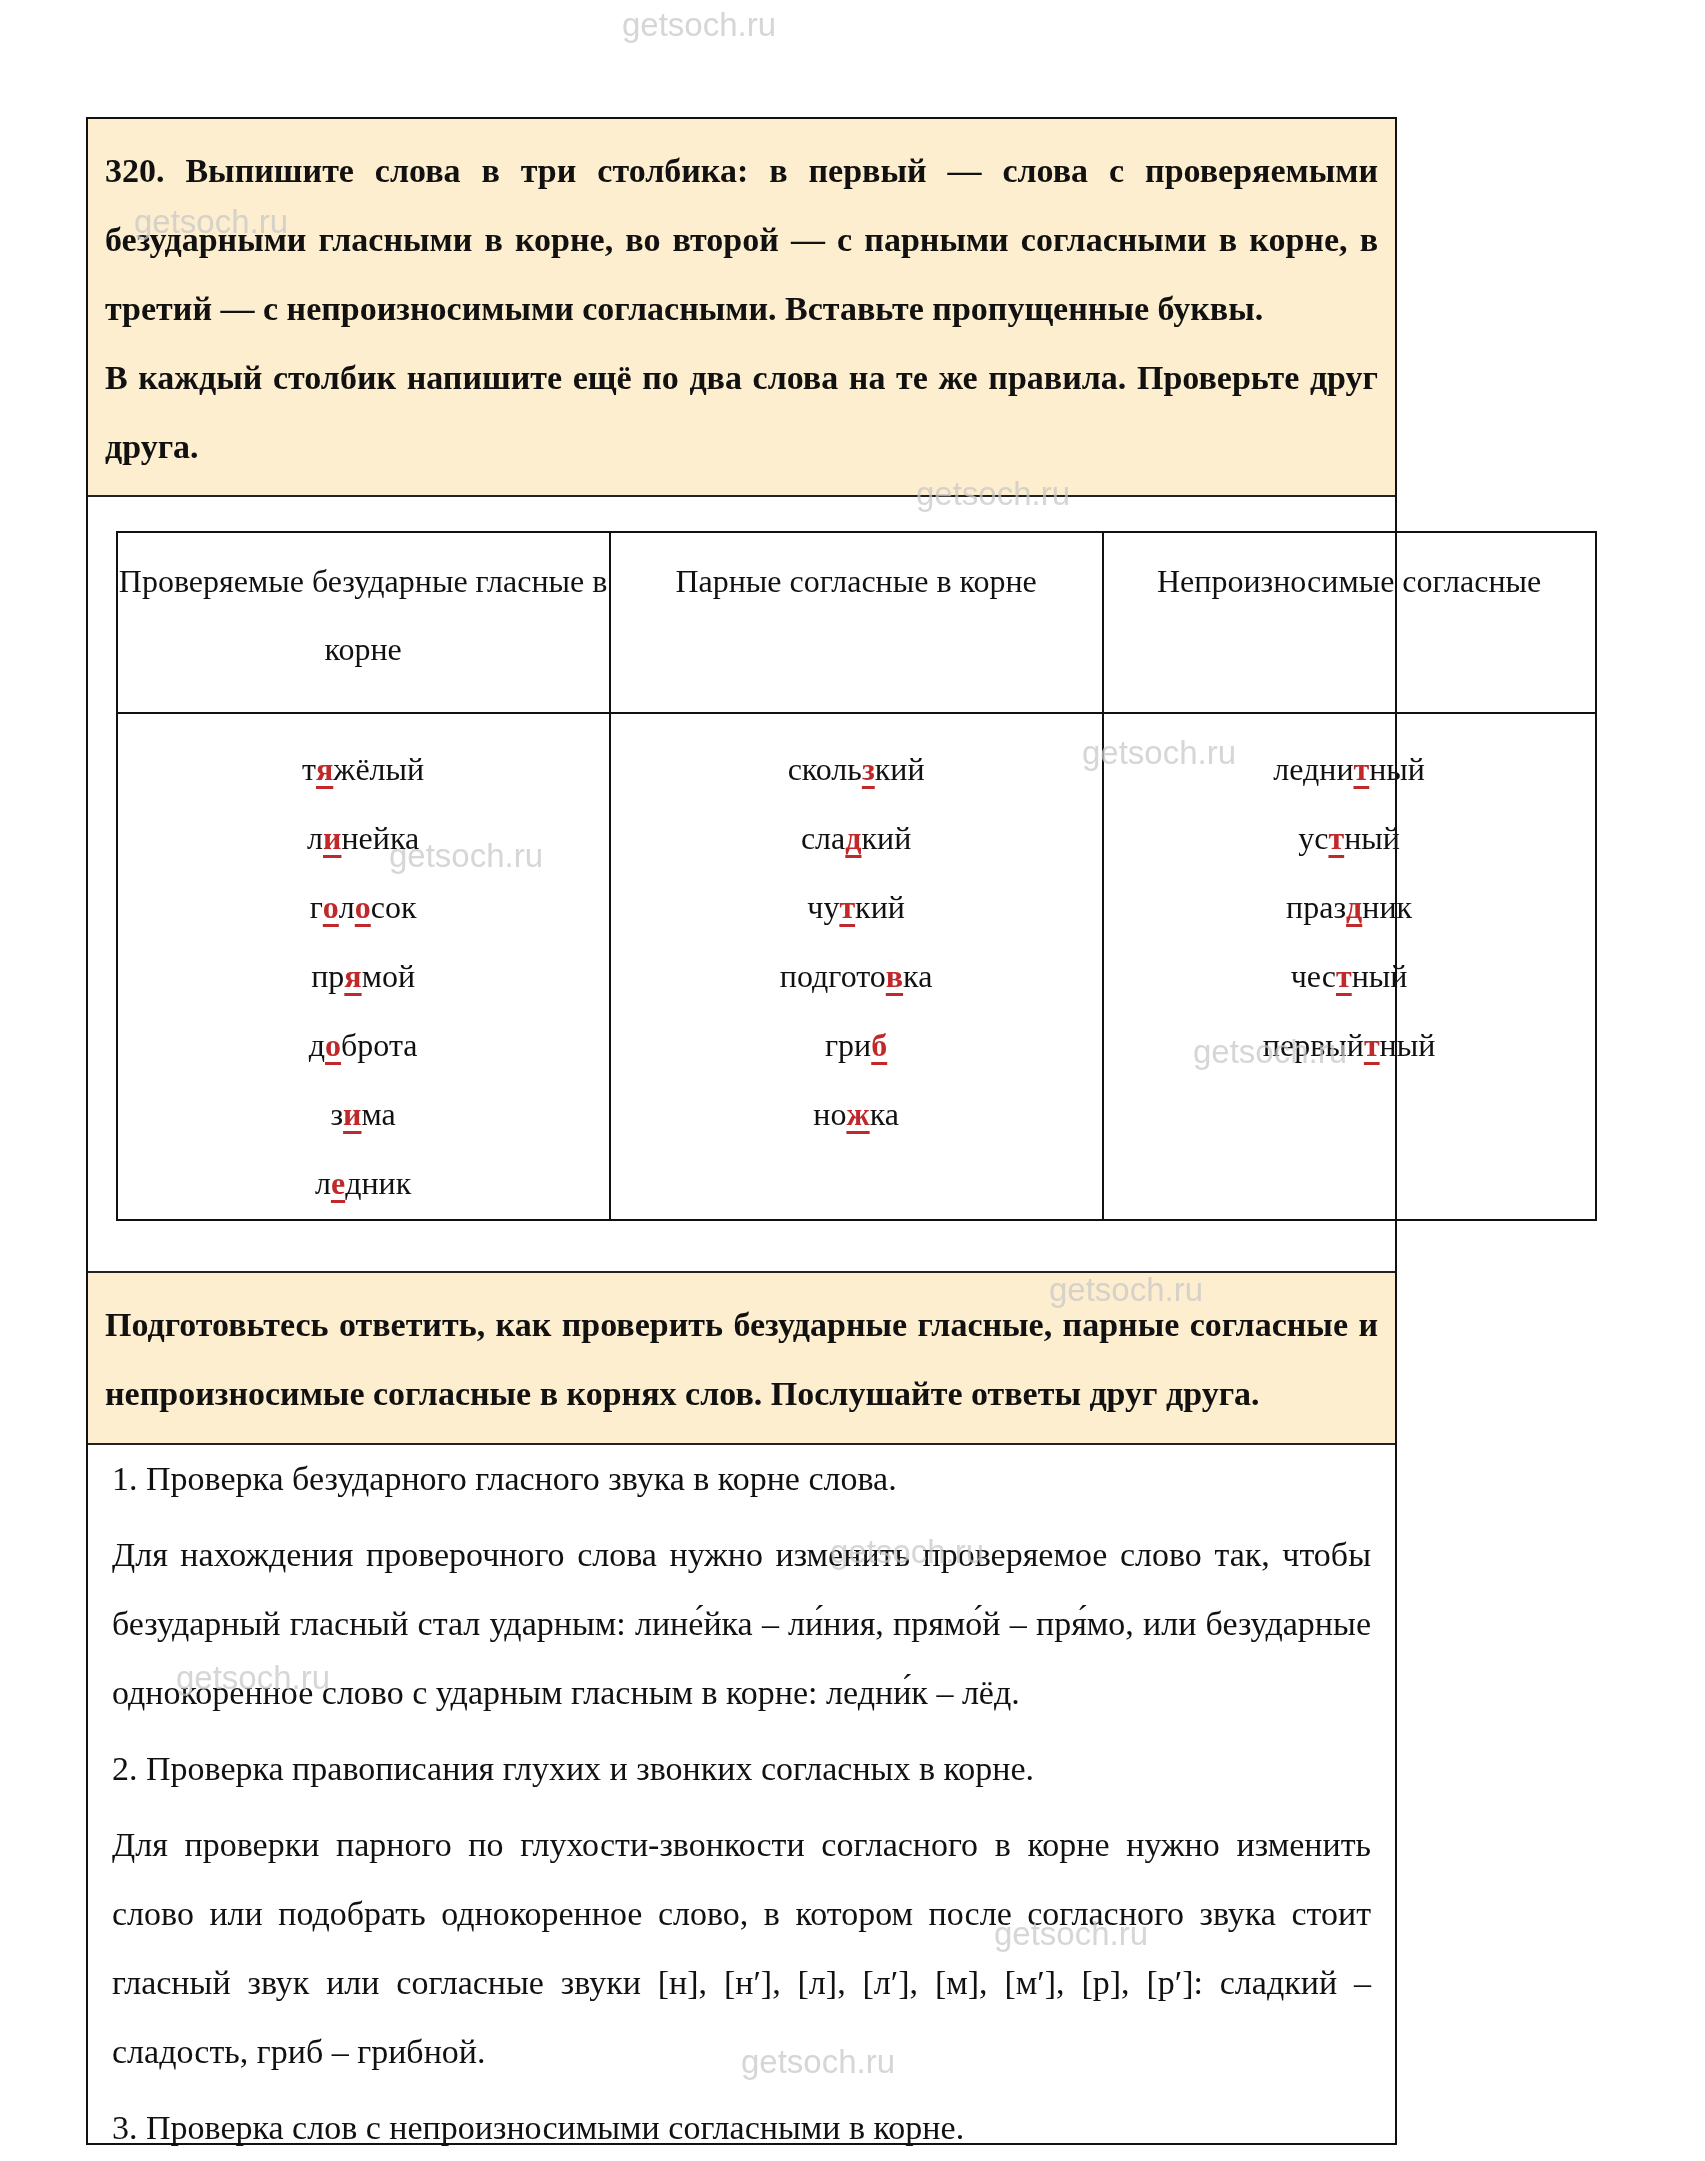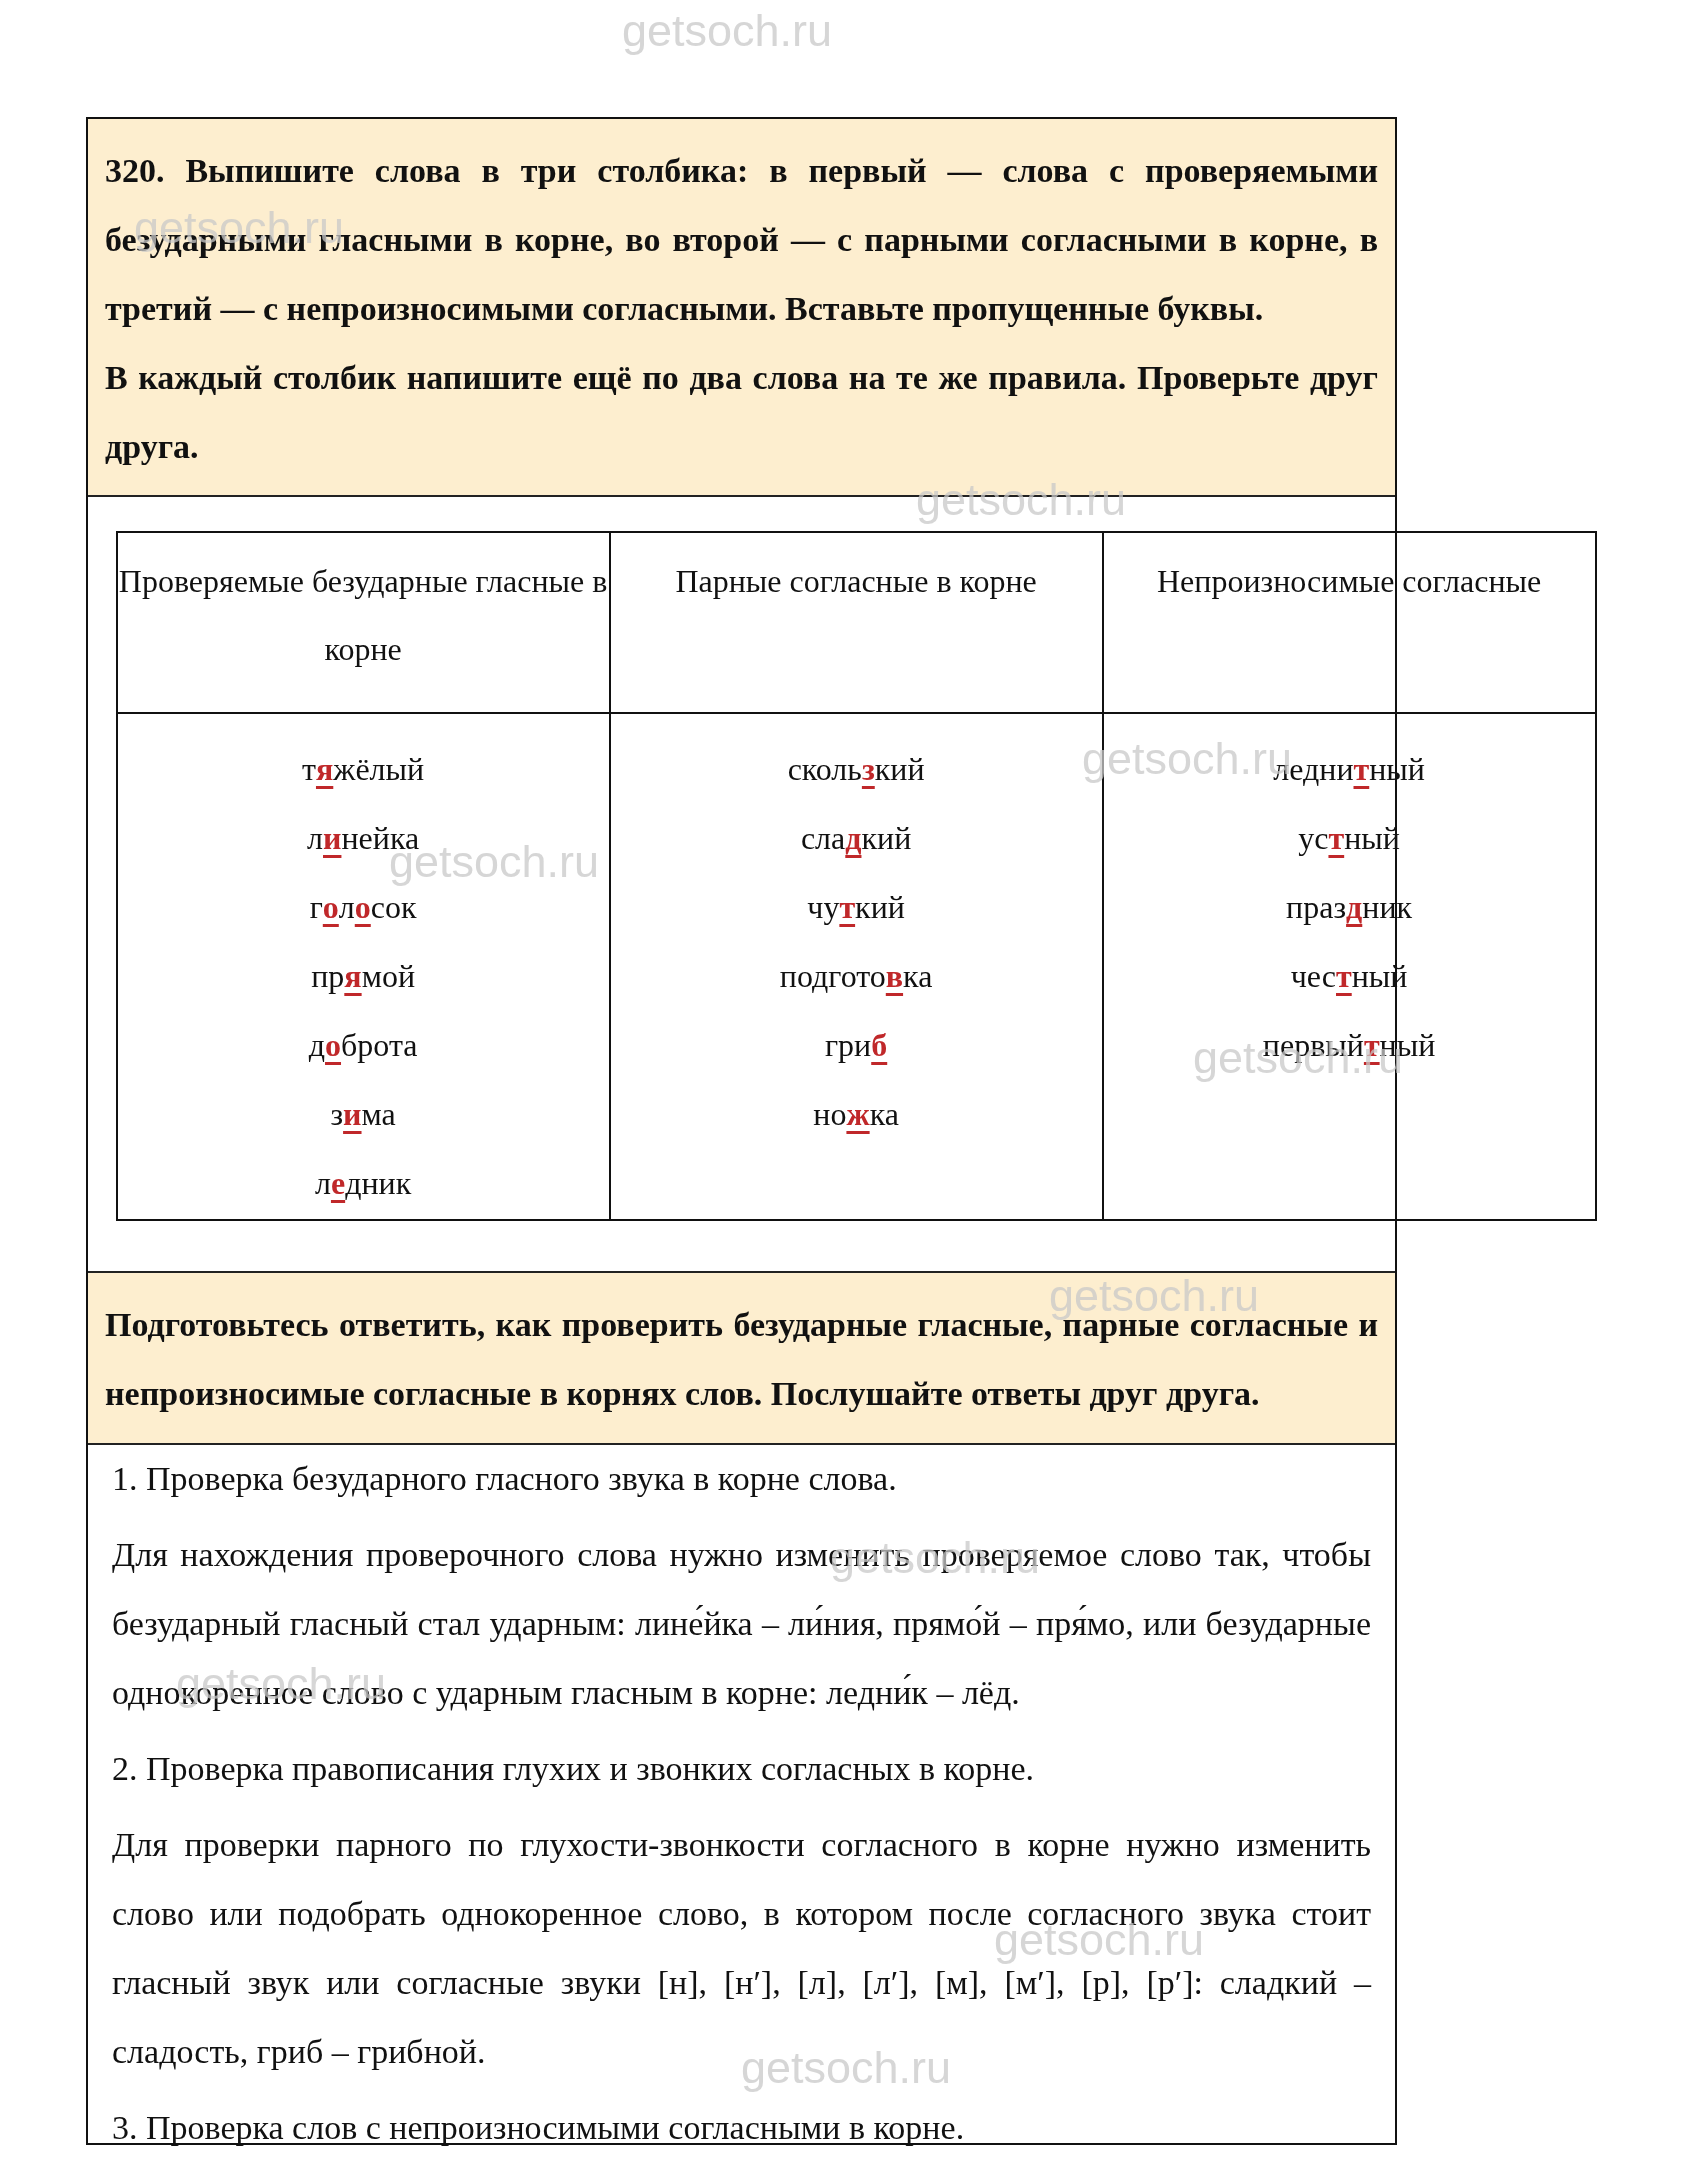--- a/index.html
+++ b/index.html
@@ -34,21 +34,21 @@
   .word { display: block; }
   .hl { color: #c0282a; font-weight: bold; text-decoration: underline; text-decoration-thickness: 3.4px; text-underline-offset: 5.5px; }
   .answers {
     position: absolute; left: 0; right: 0; top: 1306px; bottom: 0;
     padding: 12.4px 17px 0 17px; font-size: 34px; line-height: 69px;
     text-align: justify;
   }
   .answers p { margin: 7px; }
   .watermark {
     position: absolute; font-family: "Liberation Sans", "DejaVu Sans", sans-serif;
-    font-size: 45px; color: rgba(200,200,200,0.75); white-space: nowrap;
+    font-size: 33px; color: rgba(200,200,200,0.75); white-space: nowrap;
     pointer-events: none; line-height: 1;
   }
 </style>
 </head>
 <body>
 
 <div class="frame">
   <div class="task task1">
     <p><span>320.</span> <span>Выпишите слова в три столбика: в первый — слова с проверяемыми безударными гласными в корне, во второй — с парными согласными в корне, в третий — с непроизносимыми согласными. Вставьте пропущенные буквы.</span></p>
     <p>В каждый столбик напишите ещё по два слова на те же правила. Проверьте друг друга.</p>

